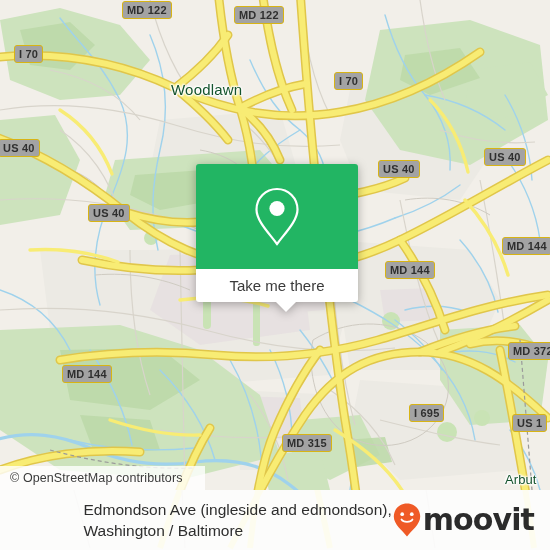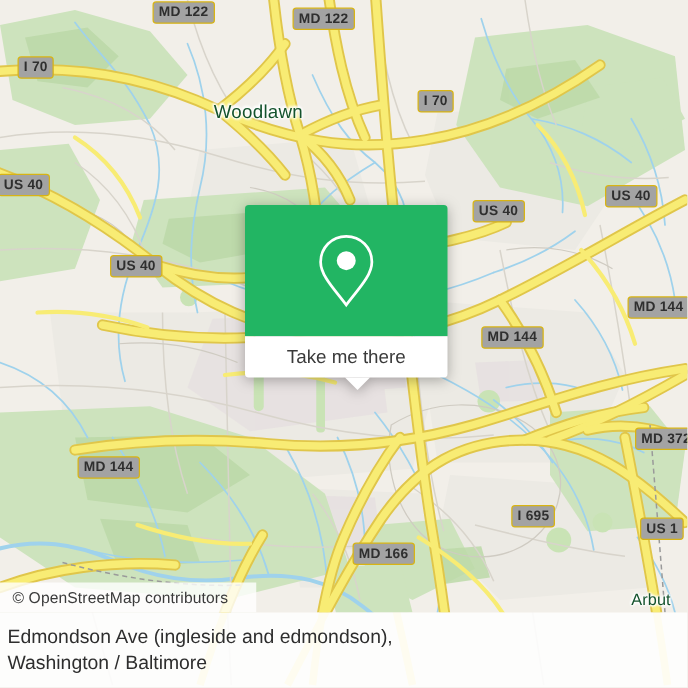--- a/index.html
+++ b/index.html
@@ -69,21 +69,21 @@
     left: 0; top: -490px;
     width: 550px; height: 550px;
     opacity: 0.10;
     pointer-events: none;
   }
   #footer-inner {
     position: relative;
     z-index: 2;
     display: flex;
     align-items: center;
-    justify-content: flex-start;
+    justify-content: flex-end;
     height: 60px;
     padding: 0 14px 0 6px;
     box-sizing: border-box;
   }
   #place-label {
     font-size: 15.5px;
     line-height: 21px;
     color: #2e2e2e;
     max-width: 380px;
   }
@@ -390,21 +390,21 @@
     <div class="shield" style="left:-2px;top:139px">US 40</div>
     <div class="shield" style="left:378px;top:160px">US 40</div>
     <div class="shield" style="left:484px;top:148px">US 40</div>
     <div class="shield" style="left:88px;top:204px">US 40</div>
     <div class="shield" style="left:502px;top:237px">MD 144</div>
     <div class="shield" style="left:385px;top:261px">MD 144</div>
     <div class="shield" style="left:62px;top:365px">MD 144</div>
     <div class="shield" style="left:508px;top:342px">MD 372</div>
     <div class="shield" style="left:409px;top:404px">I 695</div>
     <div class="shield" style="left:512px;top:414px">US 1</div>
-    <div class="shield" style="left:282px;top:434px">MD 166</div>
+    <div class="shield" style="left:282px;top:434px">MD 315</div>
 
     <div class="place-name place-town" style="left:171px;top:81px">Woodlawn</div>
     <div class="town-dot" style="left:281px;top:290px"></div>
     <div class="place-name place-hamlet" style="left:505px;top:472px">Arbut</div>
 
     <div id="poi-card">
       <div id="card-image">
         <svg width="56" height="66" viewBox="0 0 56 66">
           <path d="M28 5 C16.5 5 7.5 14 7.5 25.5 C7.5 37 20 49 28 60 C36 49 48.5 37 48.5 25.5 C48.5 14 39.5 5 28 5 Z" fill="none" stroke="#ffffff" stroke-width="2.2"></path>
           <circle cx="28" cy="24.5" r="7.6" fill="#ffffff"></circle>
@@ -438,16 +438,25 @@
         <path d="M420,450 L435,548"></path>
       </g>
     </svg>
 
     <div id="footer-inner">
       <div id="place-label">
         <span class="line1">Edmondson Ave (ingleside and edmondson),</span>
         <span class="line2">Washington / Baltimore</span>
       </div>
 
+      <div id="moovit-logo">
+        <svg width="30" height="36" viewBox="0 0 30 36">
+          <path d="M15 1.5 C7.5 1.5 1.8 7.2 1.8 14.6 C1.8 22.5 10.2 28.5 15 34.5 C19.8 28.5 28.2 22.5 28.2 14.6 C28.2 7.2 22.5 1.5 15 1.5 Z" fill="#ef5a26"></path>
+          <circle cx="10.2" cy="12.2" r="1.85" fill="#ffffff"></circle>
+          <circle cx="19.8" cy="12.2" r="1.85" fill="#ffffff"></circle>
+          <path d="M9.6 17.6 C11.3 20.6 18.7 20.6 20.4 17.6" stroke="#ffffff" stroke-width="1.9" fill="none" stroke-linecap="round"></path>
+        </svg>
+        <span class="wordmark">moovit</span>
+      </div>
     </div>
   </div>
 
 </div>
 
 </body></html>

